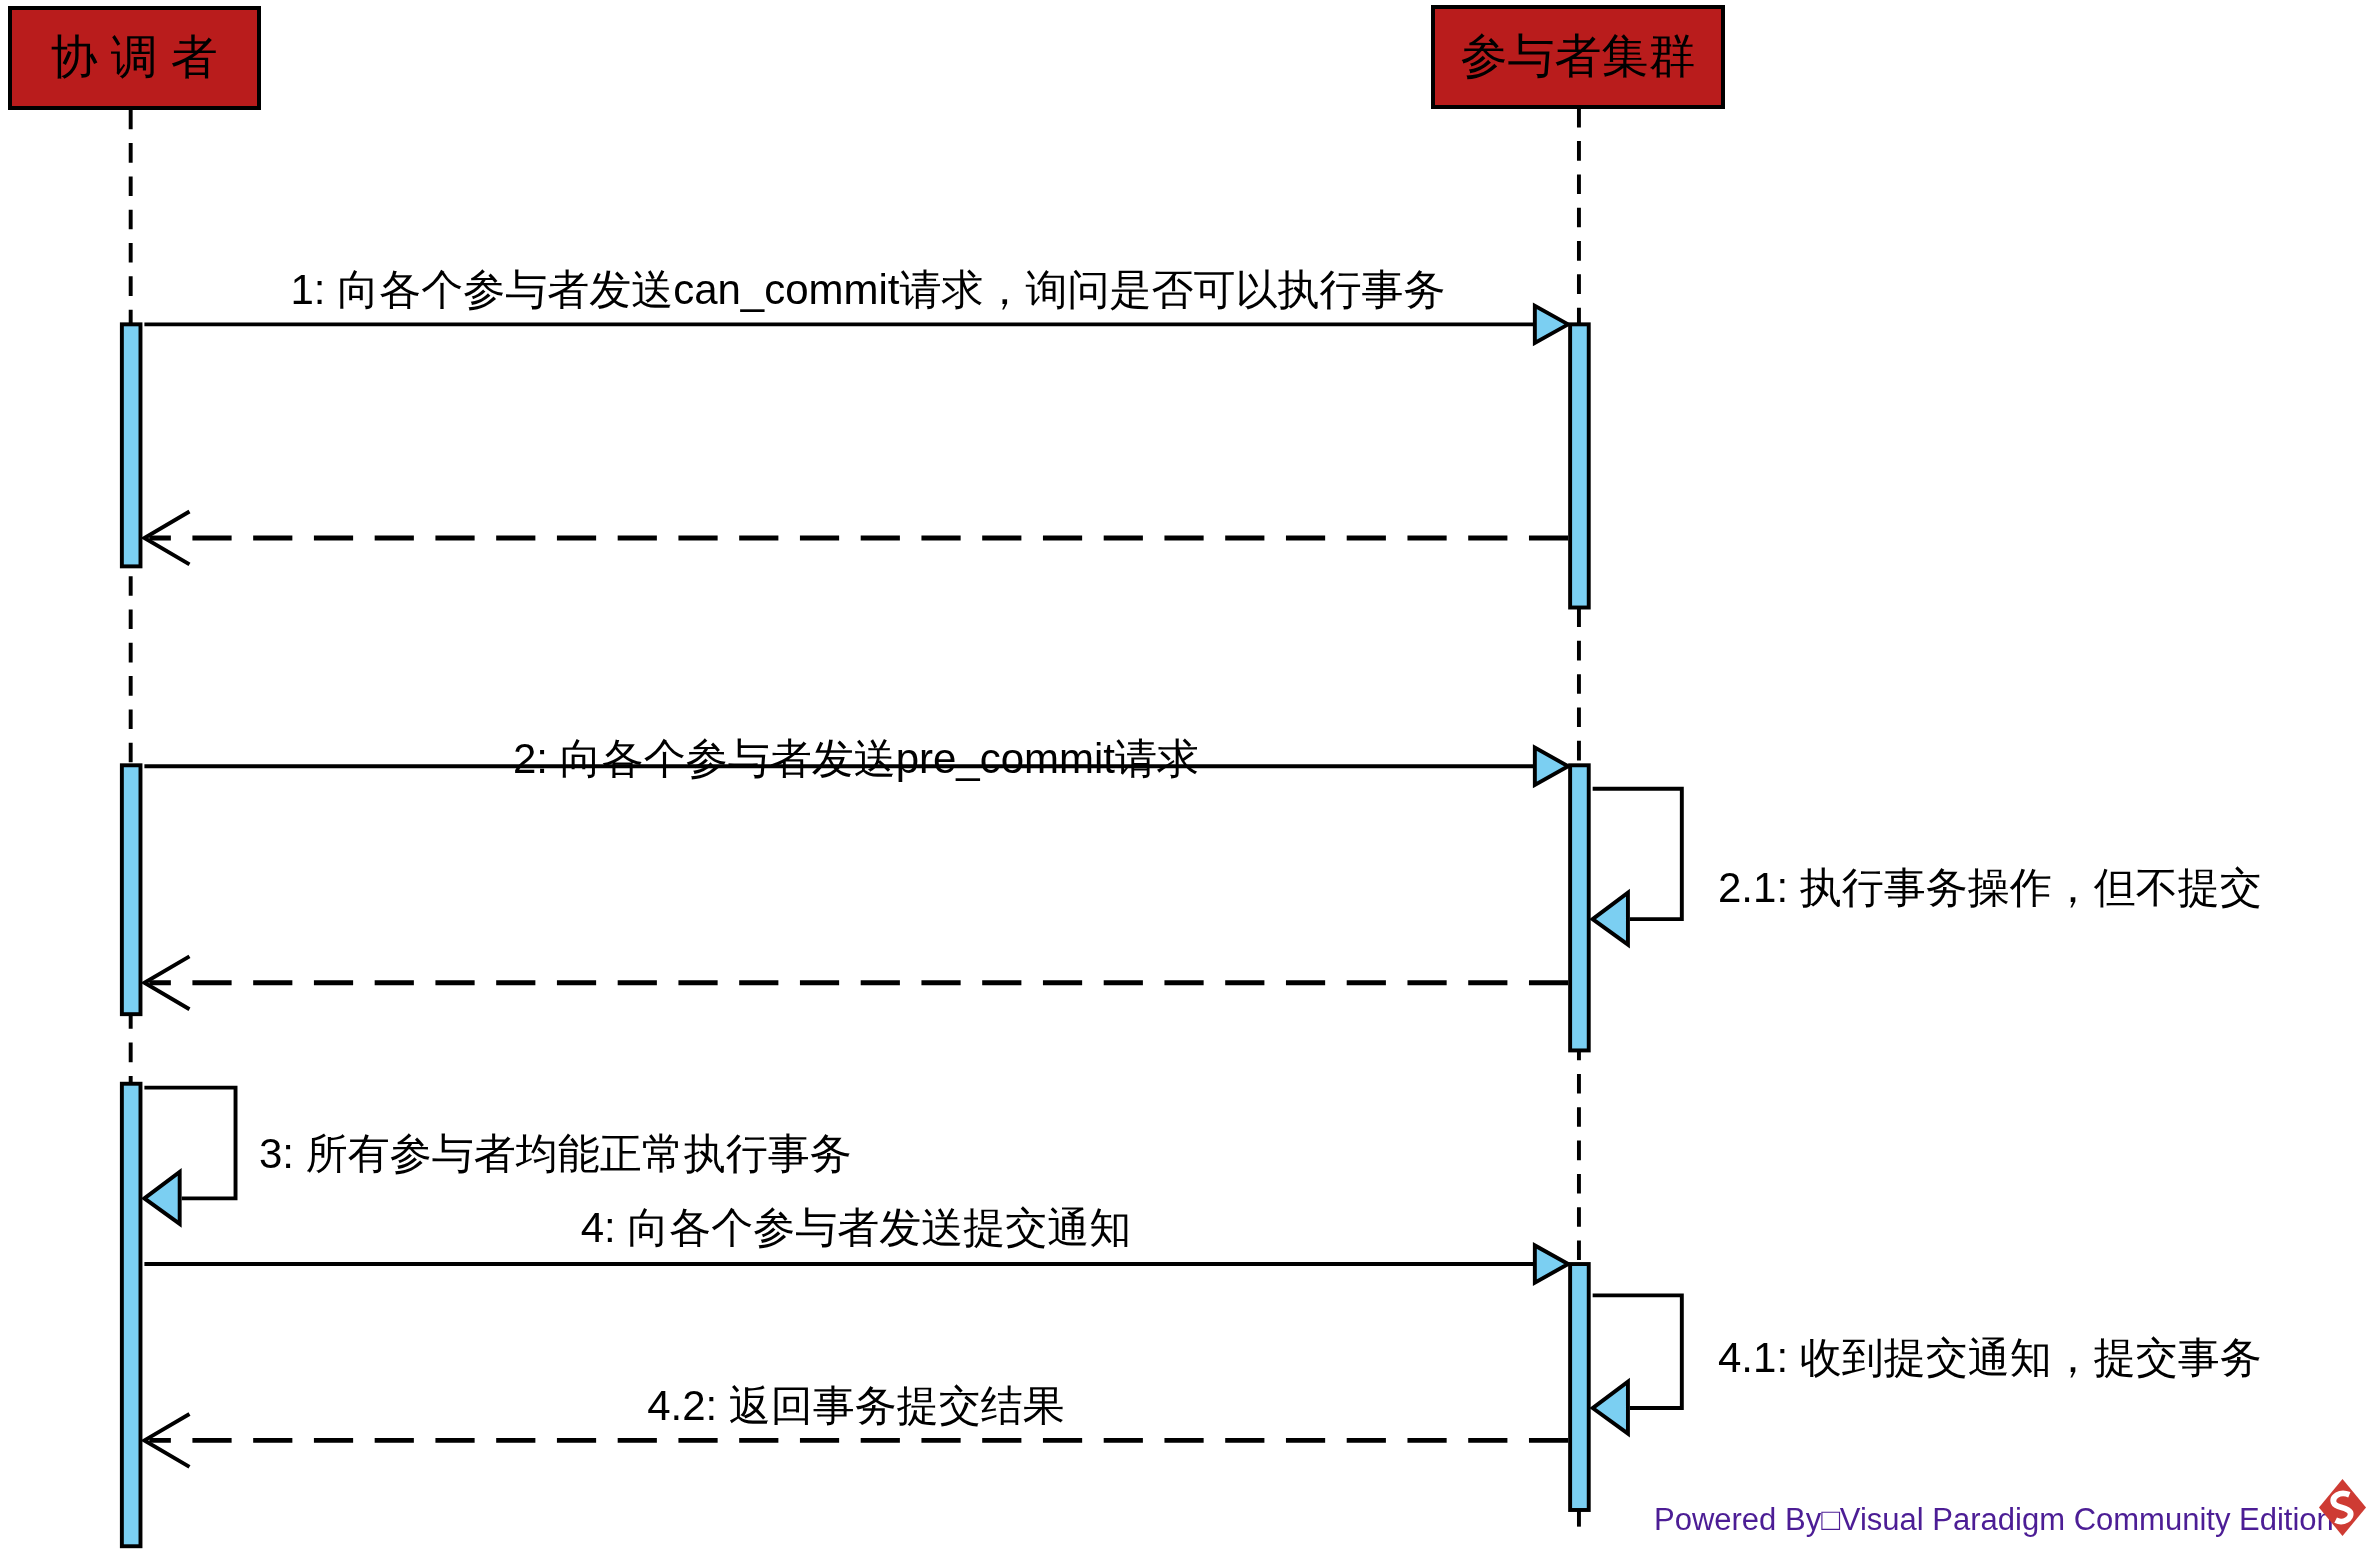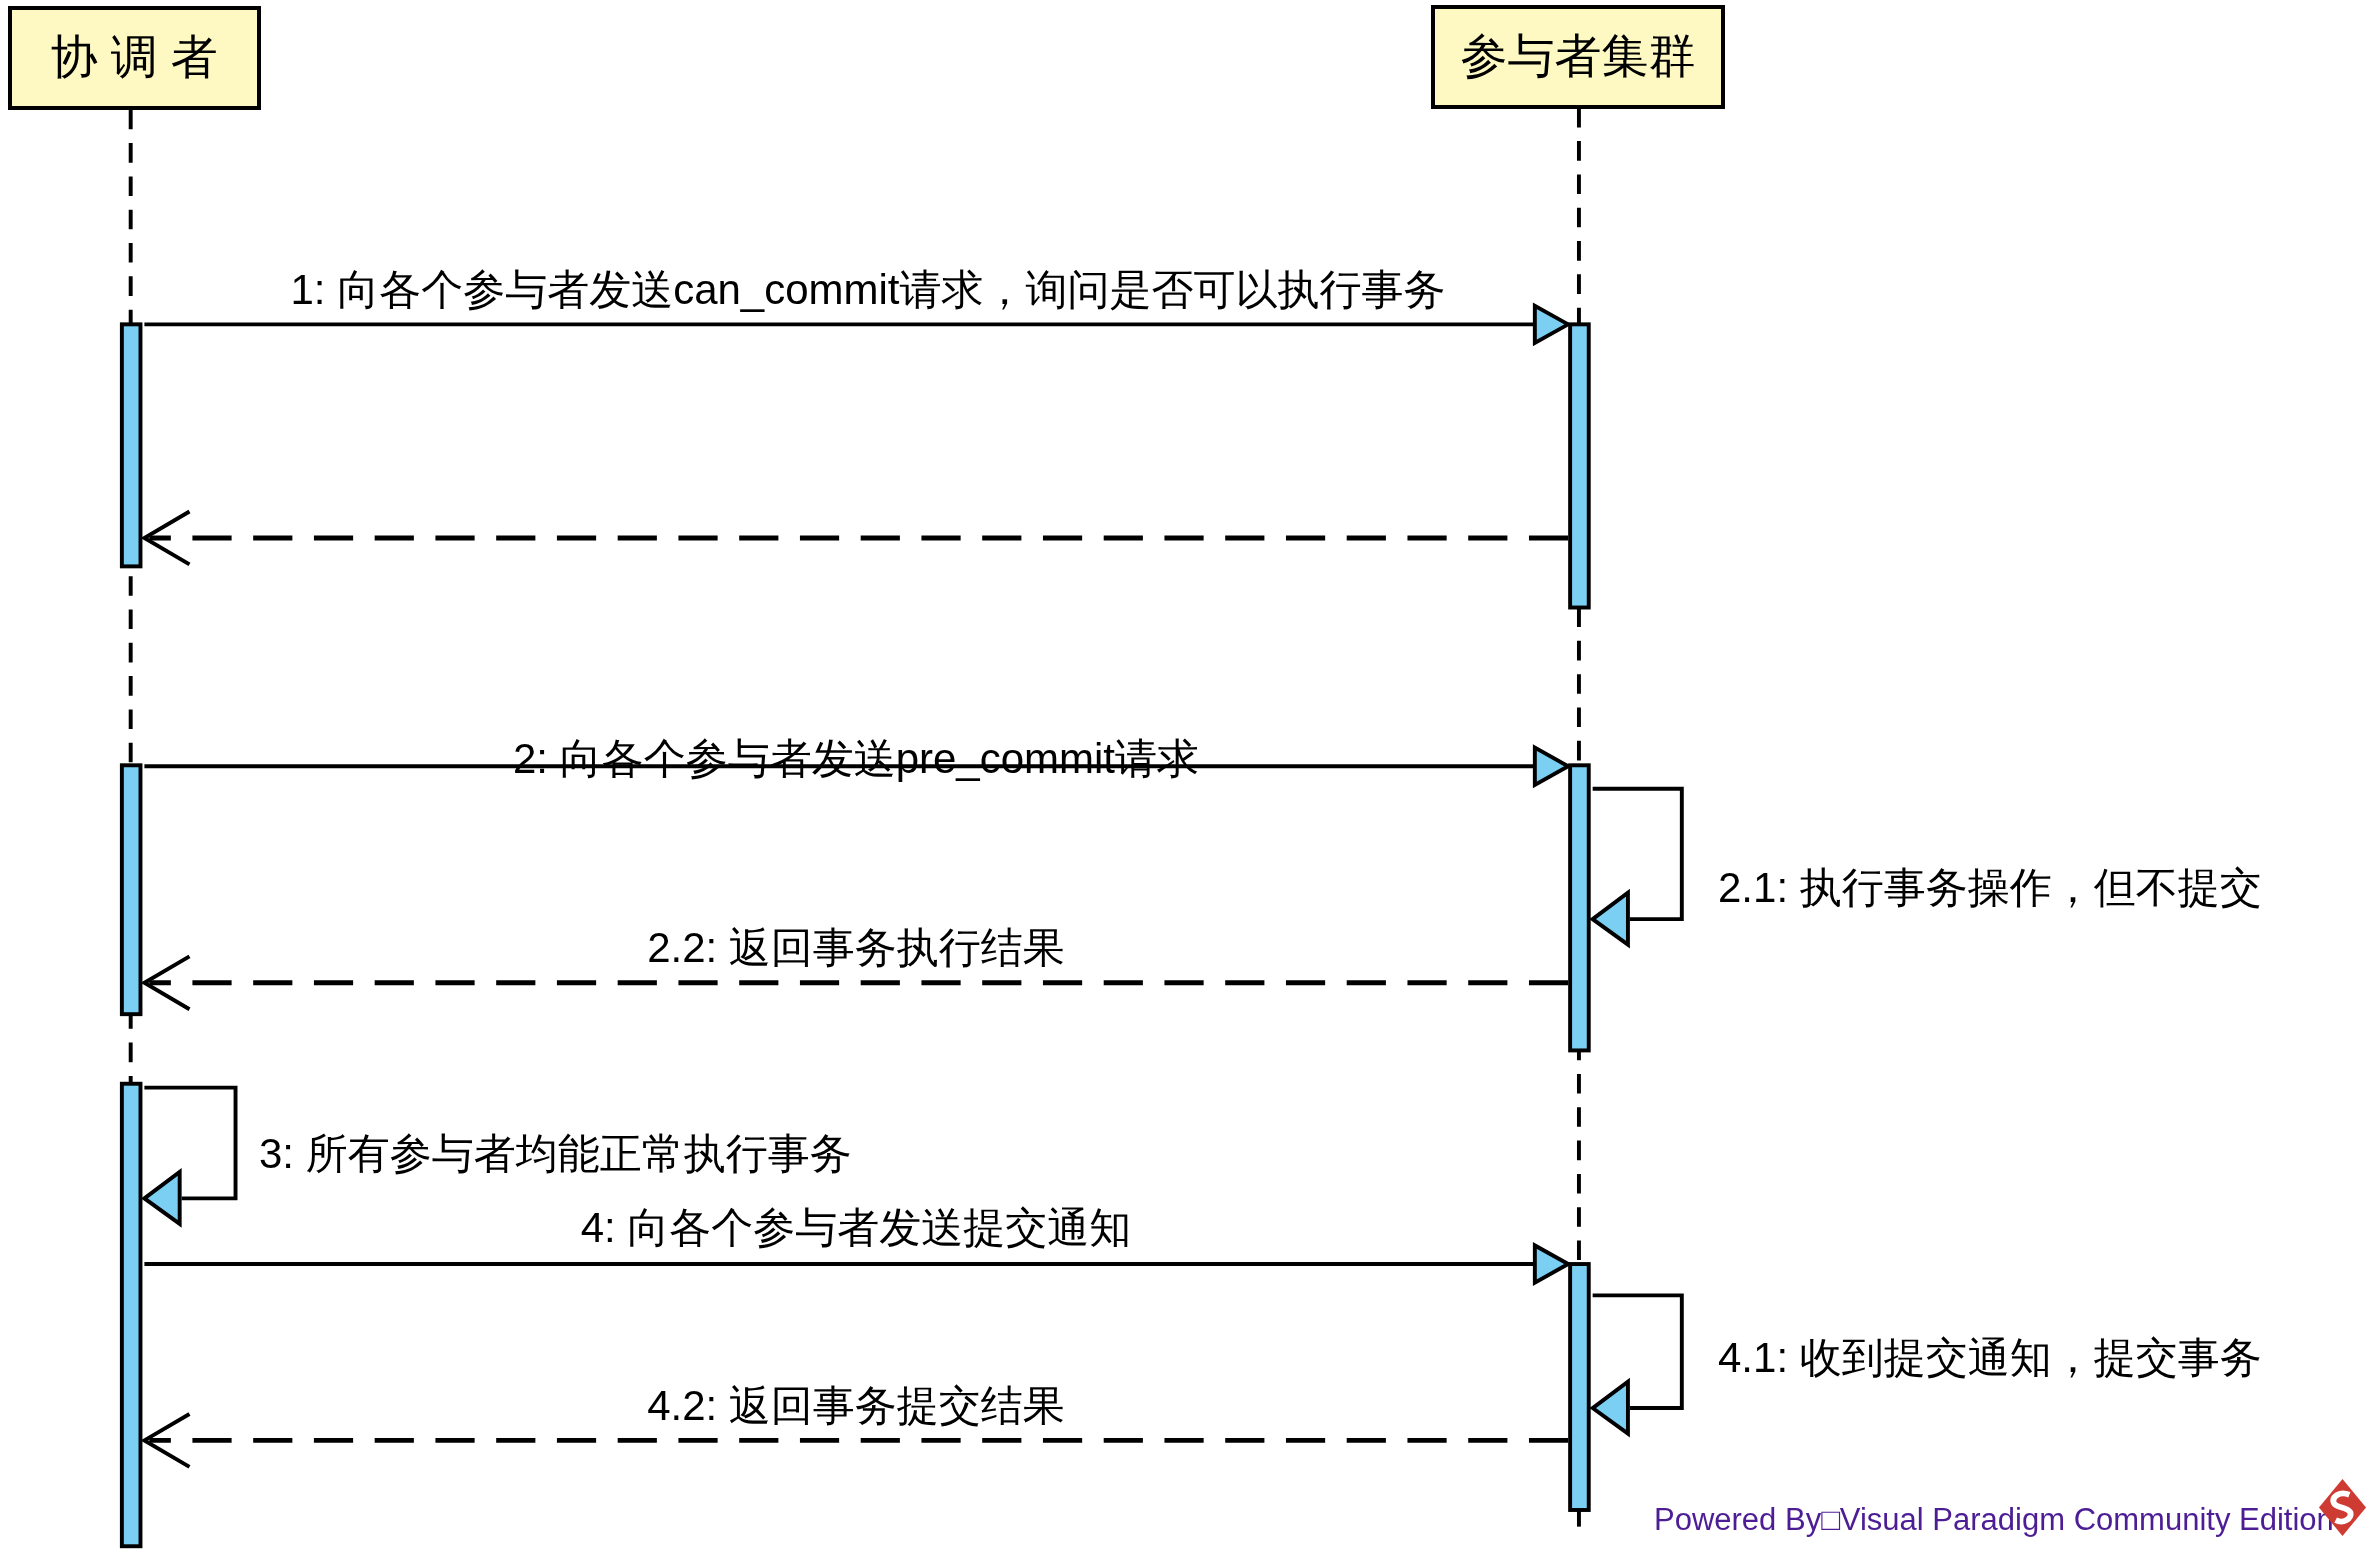--- a/index.html
+++ b/index.html
@@ -7,21 +7,21 @@
     position:relative;
     width:2373px;height:1558px;
     background:#ffffff;
     font-family:"Liberation Sans", sans-serif;
     overflow:hidden;
   }
   #diagram-svg{position:absolute;left:0;top:0;}
   .actor-box{
     position:absolute;
     box-sizing:border-box;
-    background:#fef9c3;
+    background:#b91c1c;
     border:4.9px solid #000000;
     display:flex;align-items:center;justify-content:center;
     font-size:47px;color:#000000;
     white-space:nowrap;
   }
   .msg-label{
     position:absolute;
     height:55px;line-height:55px;
     font-size:42px;color:#000000;
     white-space:nowrap;
@@ -102,21 +102,20 @@
   <div class="actor-box" style="left:7.8px;top:5.9px;width:253px;height:104px;">
     <span>协 调 者</span>
   </div>
   <div class="actor-box" style="left:1431px;top:4.9px;width:294px;height:104px;">
     <span>参与者集群</span>
   </div>
 
   <div class="msg-label centered" style="left:156px;top:262px;width:1424px;">1: 向各个参与者发送can_commit请求，询问是否可以执行事务</div>
   <div class="msg-label centered" style="left:144px;top:731px;width:1424px;">2: 向各个参与者发送pre_commit请求</div>
   <div class="msg-label" style="left:1718px;top:860px;">2.1: 执行事务操作，但不提交</div>
-  <div class="msg-label centered" style="left:144px;top:920px;width:1424px;">2.2: 返回事务执行结果</div>
   <div class="msg-label" style="left:259px;top:1126px;">3: 所有参与者均能正常执行事务</div>
   <div class="msg-label centered" style="left:144px;top:1200px;width:1424px;">4: 向各个参与者发送提交通知</div>
   <div class="msg-label" style="left:1718px;top:1330px;">4.1: 收到提交通知，提交事务</div>
   <div class="msg-label centered" style="left:144px;top:1378px;width:1424px;">4.2: 返回事务提交结果</div>
 
   <div id="watermark">Powered By□Visual Paradigm Community Edition</div>
   <svg id="vp-logo" width="49" height="59" viewBox="0 0 50 60">
     <polygon points="25,1 49,30 25,59 1,30" fill="#CE3B33"></polygon>
     <path d="M32 17 C22 13 14 19 16 25 C18 31 30 29 33 35 C35 41 26 47 18 43" fill="none" stroke="#ffffff" stroke-width="6"></path>
   </svg>

